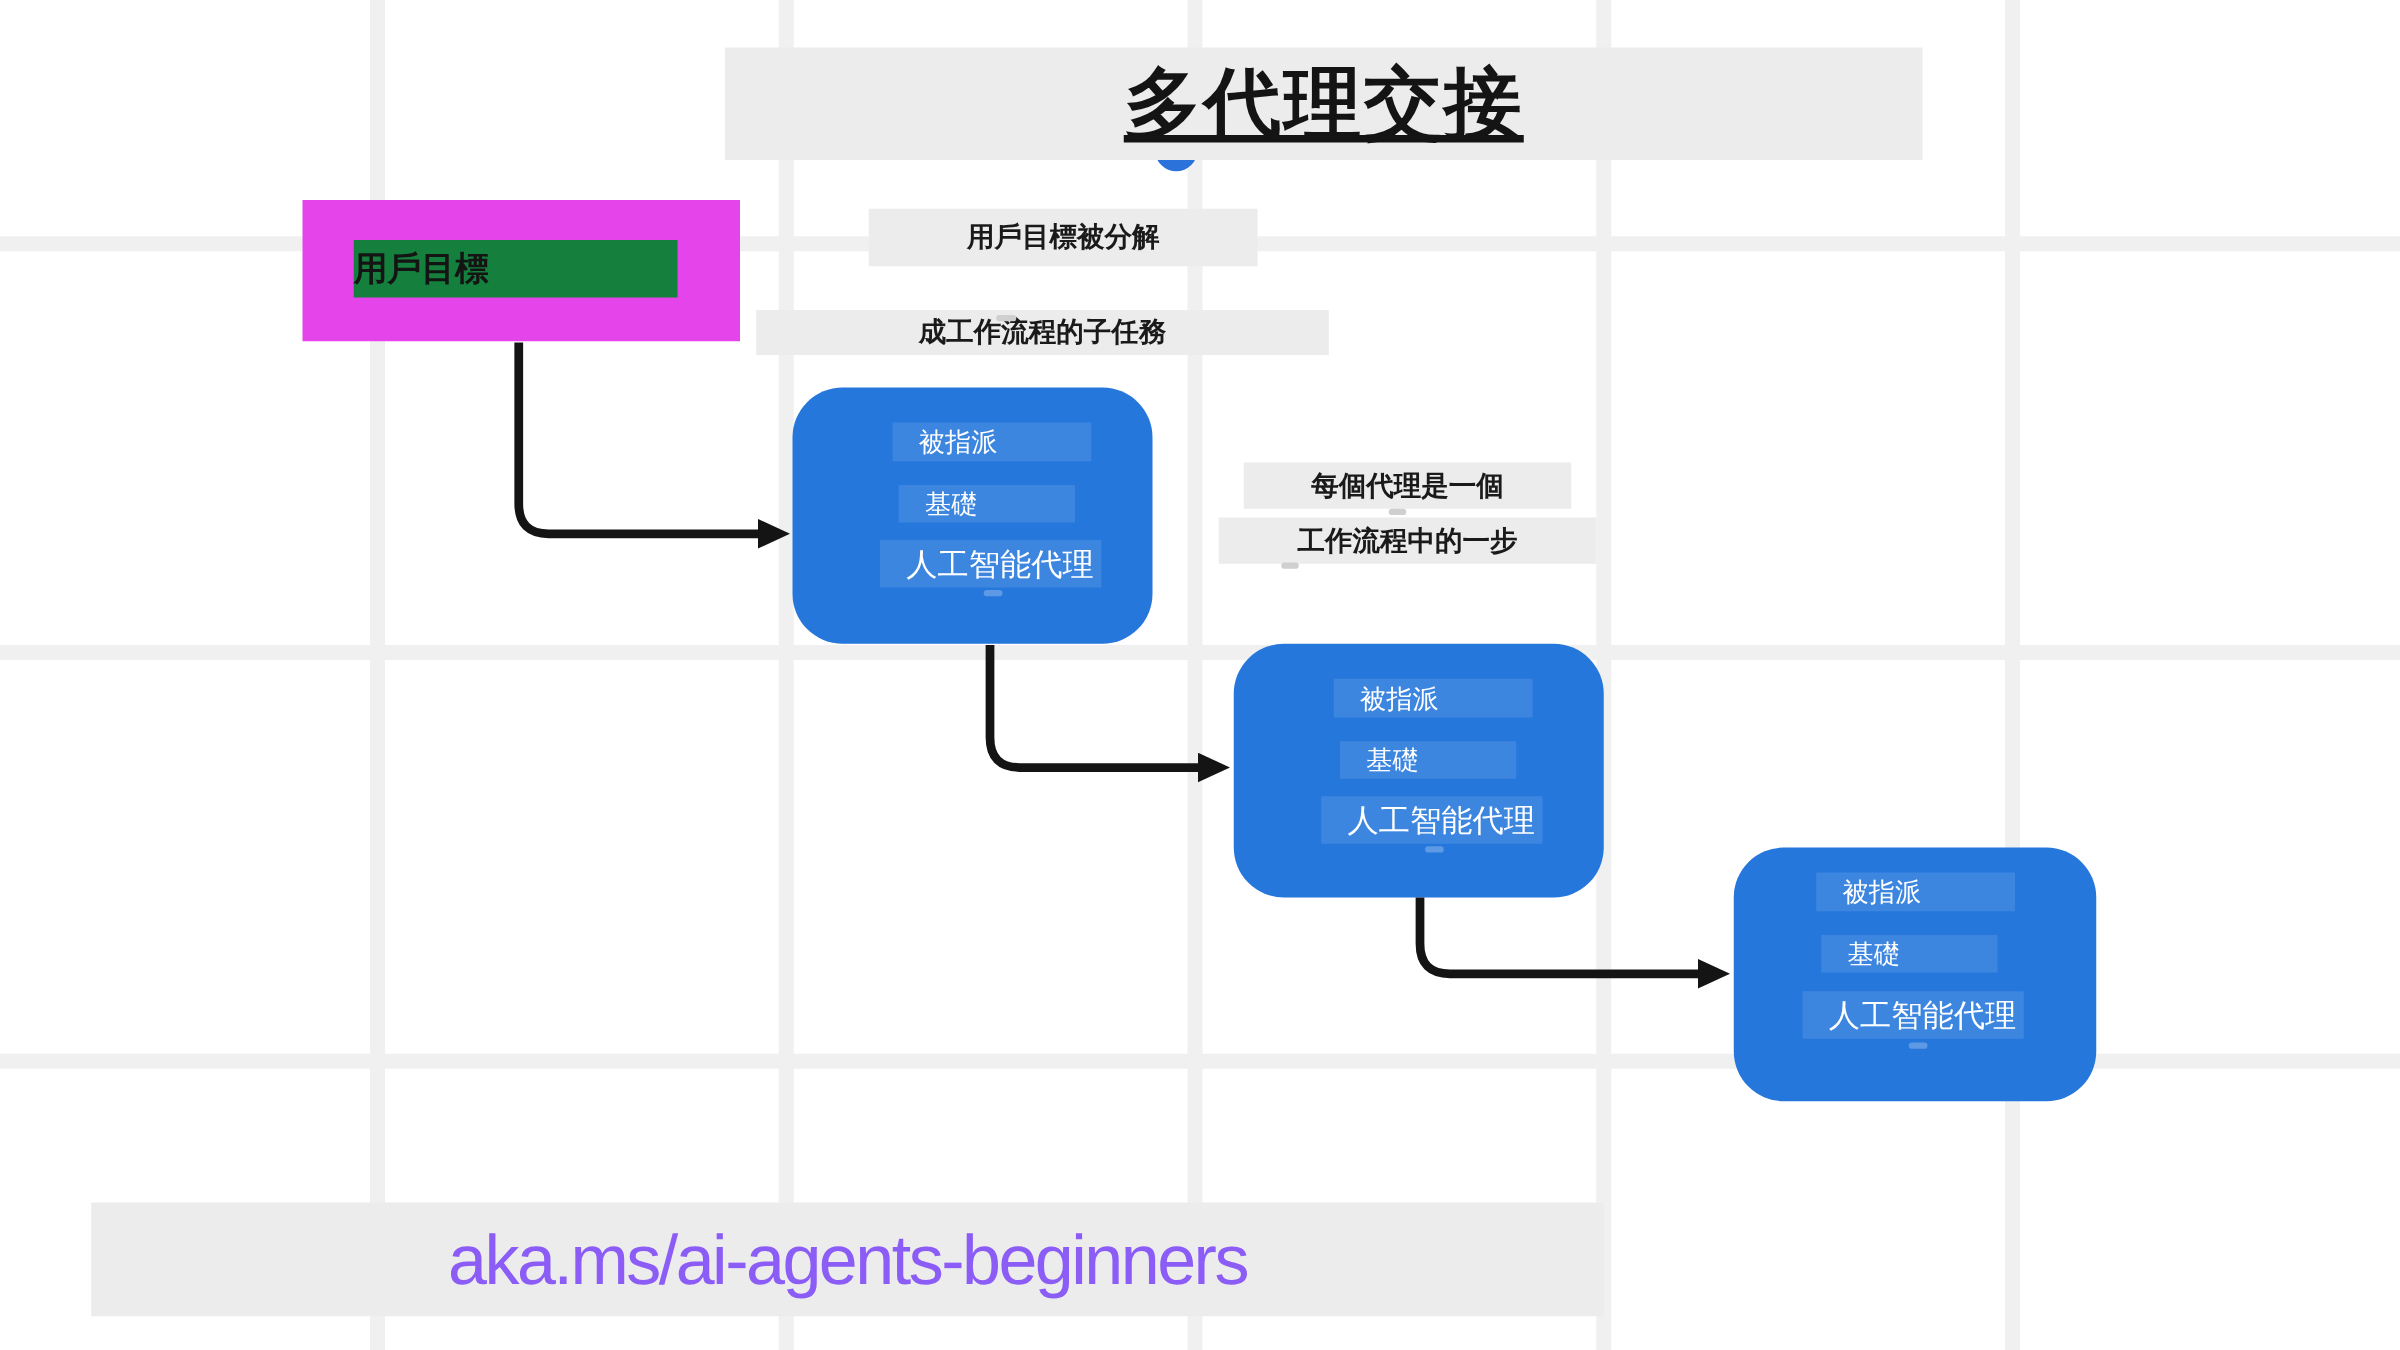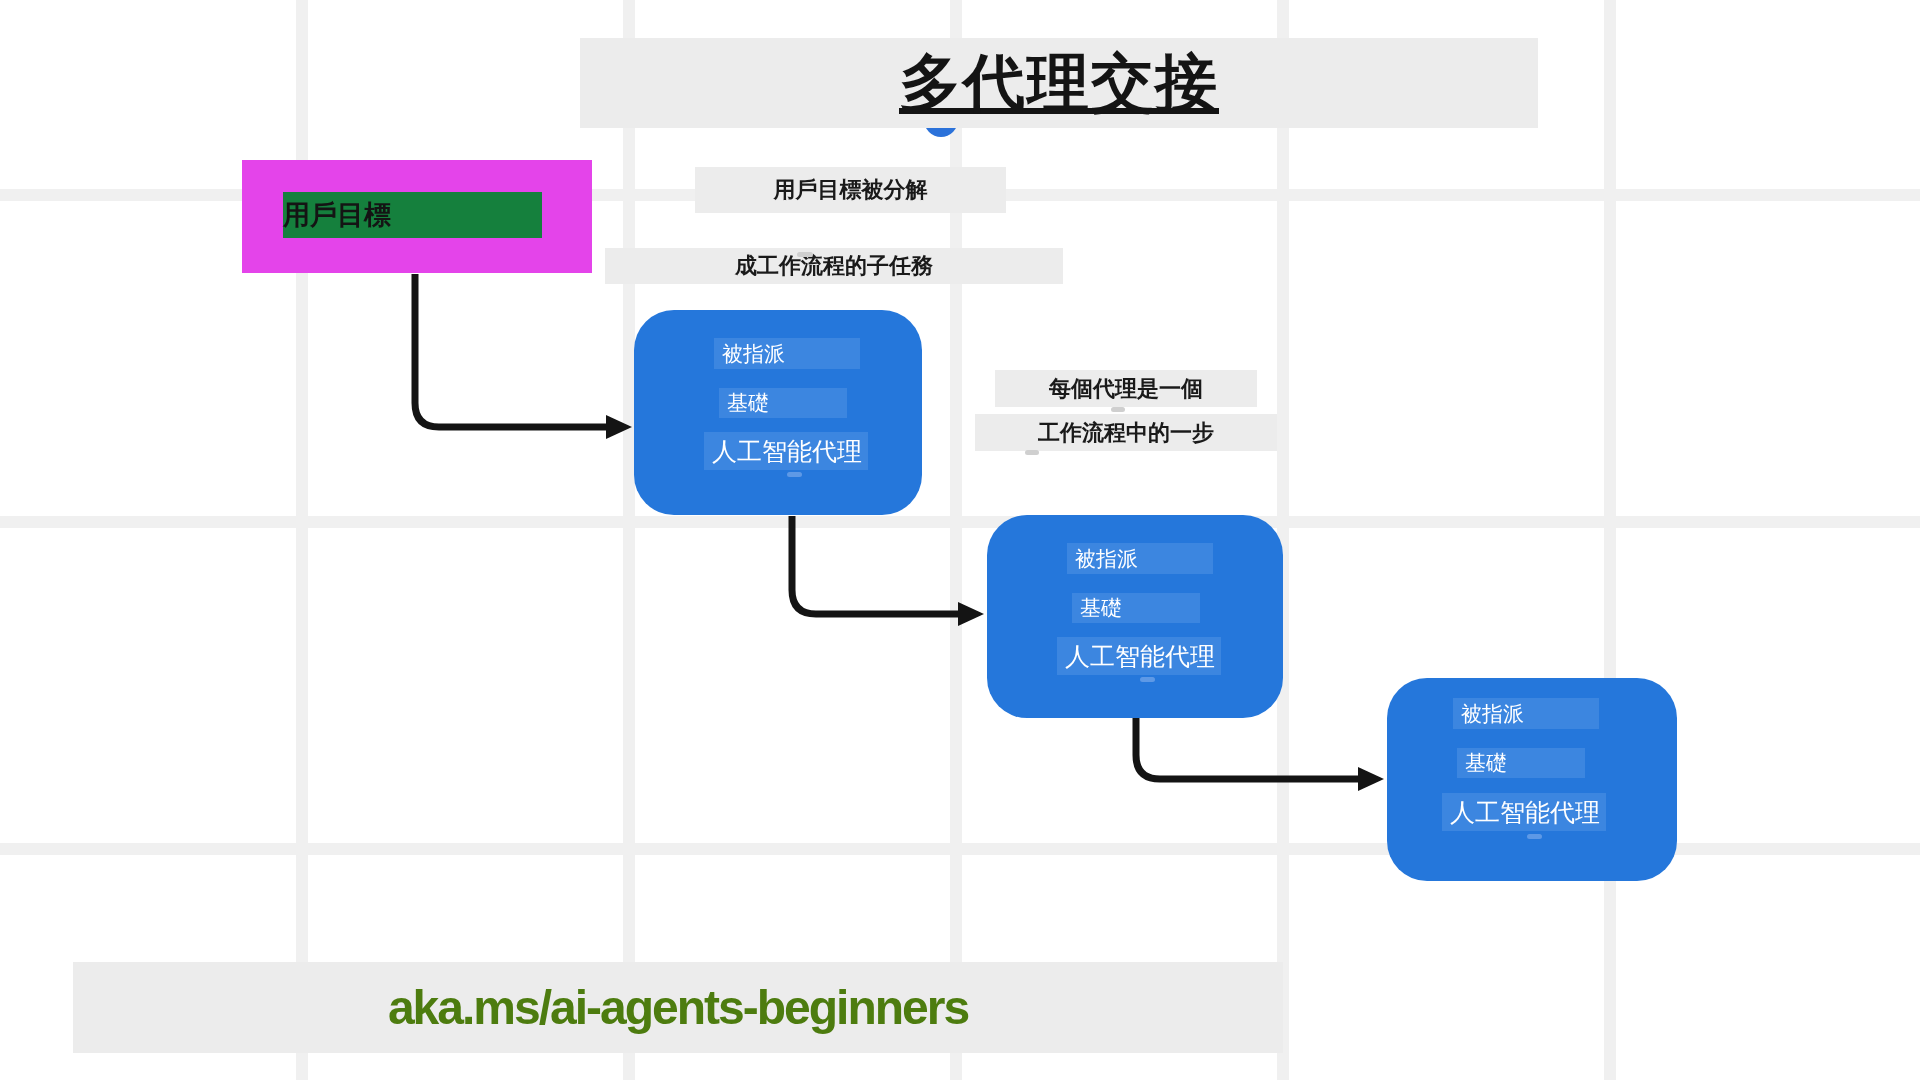--- a/index.html
+++ b/index.html
@@ -16,29 +16,29 @@
   .panel{background:#ececec;display:flex;align-items:center;justify-content:center;}
   .title-banner{left:580px;top:38px;width:958px;height:90px;z-index:2;}
   .title-text{font-size:62px;font-weight:600;color:#141414;letter-spacing:2px;white-space:nowrap;text-decoration:underline;}
   .blue-dot{left:924px;top:103px;width:34px;height:34px;border-radius:50%;background:#2b72da;z-index:1;}
   .strip{background:#ececec;display:flex;align-items:center;justify-content:center;z-index:3;}
   .strip-text{font-size:22px;font-weight:600;color:#1a1a1a;white-space:nowrap;}
   .goal-box{left:242px;top:160px;width:350px;height:113px;background:#e444ea;z-index:3;}
   .goal-inner{left:41px;top:32px;width:259px;height:46px;background:#15803d;display:flex;align-items:center;}
   .goal-text{font-size:27px;font-weight:600;color:#141414;white-space:nowrap;}
   .agent-box{background:#2577db;border-radius:40px;z-index:3;}
-  .hl{position:absolute;background:#3c86e0;display:flex;align-items:center;padding-left:8px;color:#ffffff;white-space:nowrap;}
+  .hl{position:absolute;background:#3c86e0;display:flex;align-items:center;padding-left:21px;color:#ffffff;white-space:nowrap;}
   .hl1{left:80px;top:28px;width:138px;height:31px;font-size:21px;}
   .hl2{left:85px;top:78px;width:120px;height:30px;font-size:21px;}
   .hl3{left:70px;top:122px;width:156px;height:38px;font-size:25px;}
   .blue-dash{position:absolute;left:153px;top:162px;width:15px;height:5px;border-radius:3px;background:#5e99e6;}
   .gray-dash{background:#cfcfcf;border-radius:3px;z-index:3;}
   .arrows{left:0;top:0;z-index:4;pointer-events:none;}
   .footer-strip{left:73px;top:962px;width:1210px;height:91px;z-index:3;}
-  .footer-text{font-size:48px;font-weight:700;letter-spacing:-2px;color:#4d7c0f;white-space:nowrap;}
+  .footer-text{font-size:56px;font-weight:400;letter-spacing:-2px;color:#8b5cf6;white-space:nowrap;}
 </style>
 </head>
 <body>
 
 <div class="stage">
 
   <div class="abs blue-dot"></div>
 
   <div class="abs panel title-banner">
     <span class="title-text">多代理交接</span>

